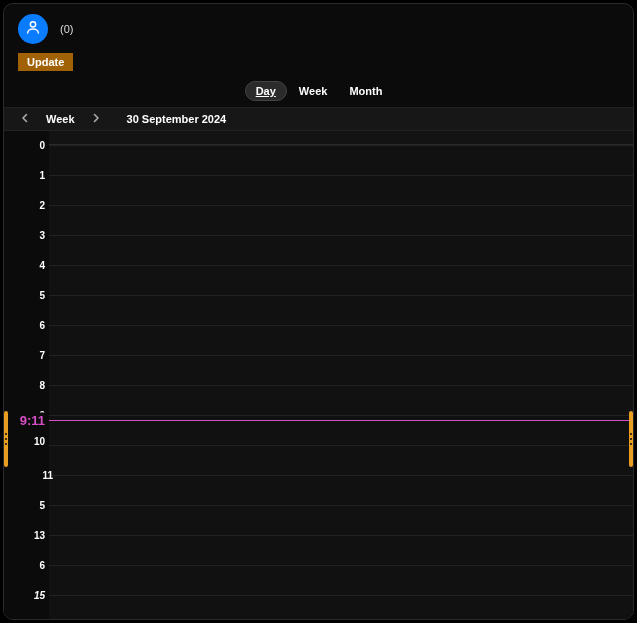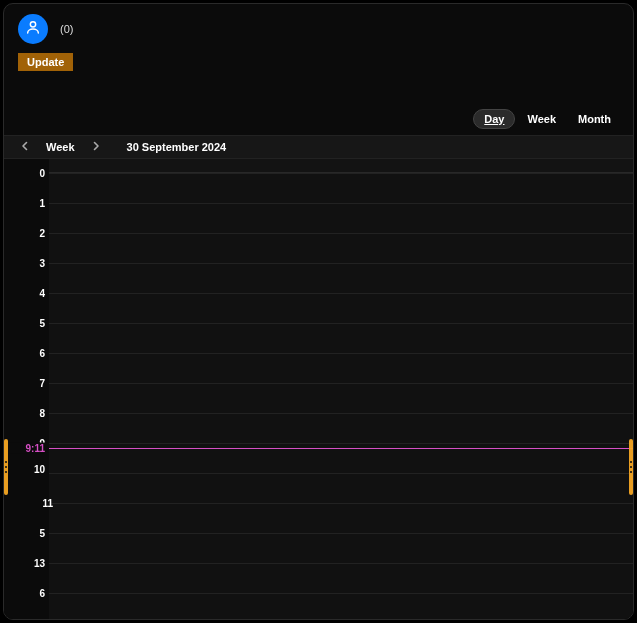--- a/index.html
+++ b/index.html
@@ -50,23 +50,22 @@
   color: #fff;
   font-size: 11px;
   font-weight: 600;
   padding: 3px 9px;
   border-radius: 0;
   cursor: pointer;
   border: none;
 }
 .view-row {
   display: flex;
-  justify-content: flex-end;
+  justify-content: center;
   padding: 4px 12px 6px 12px;
-  margin-top: 28px;
 }
 .view-seg {
   display: flex;
   gap: 2px;
   align-items: center;
 }
 .view-tab {
   font-size: 11px;
   font-weight: 600;
   color: #fff;
@@ -150,21 +149,21 @@
   transform: translateY(-50%);
 }
 .now-line {
   position: absolute;
   left: 45px; right: 0;
   height: 0;
   border-top: 1px solid #d64fc5;
 }
 .now-label {
   position: absolute;
-  font-size: 10px;
+  font-size: 13px;
   font-weight: 700;
   color: #d64fc5;
   right: 595px;
   transform: translateY(-50%);
   background: #0b0b0b;
   padding: 0 2px;
   width: 40px;
   text-align: right;
   left: 0;
   right: auto;

